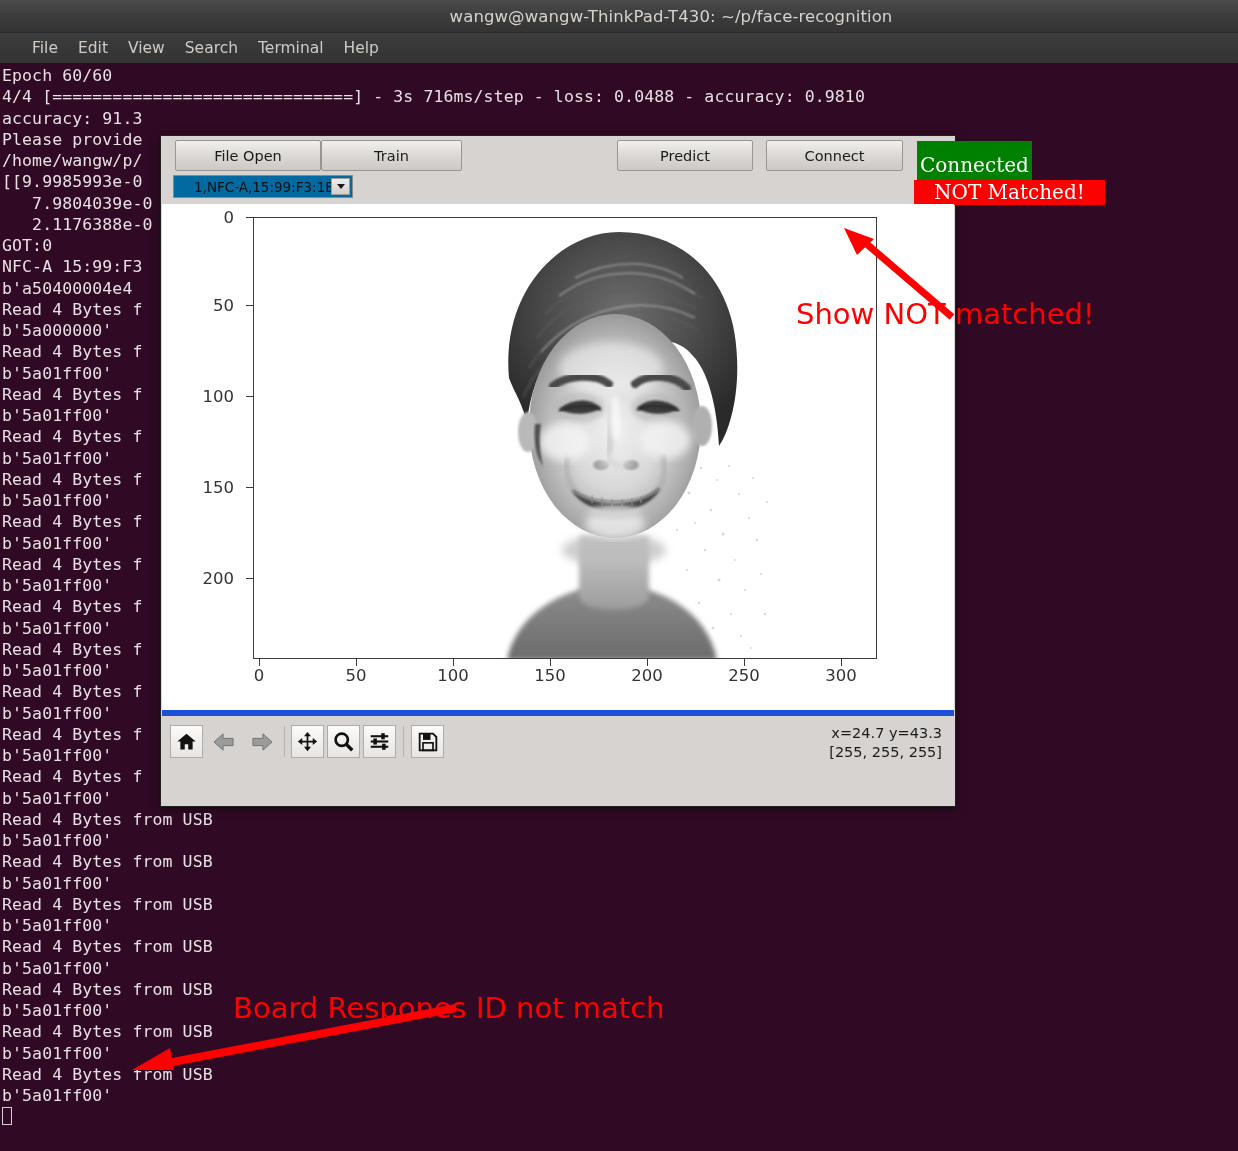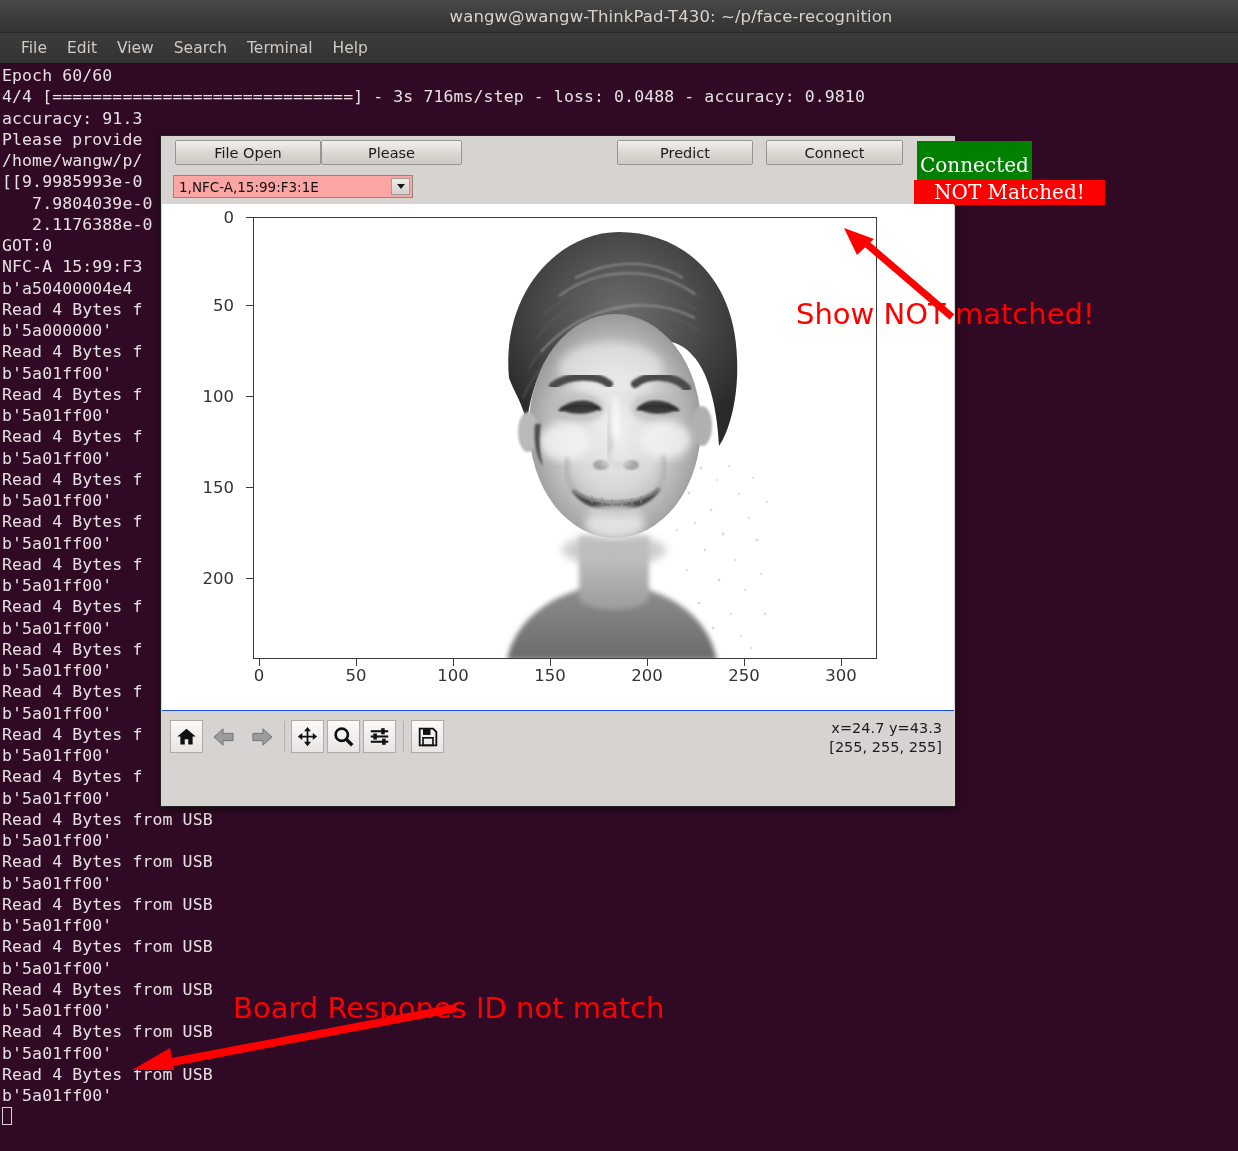--- a/index.html
+++ b/index.html
@@ -33,21 +33,21 @@
     font-size: 16.5px;
     font-family: "DejaVu Sans", sans-serif;
     letter-spacing: 0.1px;
     padding-left: 104px;
   }
   #terminal-menubar {
     position: absolute; left: 0; top: 33px;
     width: 1238px; height: 30px;
     background: linear-gradient(to bottom, #3c3c3c 0%, #333333 100%);
     display: flex; align-items: center;
-    padding-left: 11px;
+    padding-left: 22px;
   }
   .menu-item {
     color: #cfcac5;
     font-size: 15.5px;
     padding: 2px 10px;
     cursor: default;
     font-family: "DejaVu Sans", sans-serif;
   }
   #terminal-body {
     position: absolute;
@@ -119,21 +119,21 @@
     background: #d6d3d0;
   }
 
   
   #tk-buttonbar {
     position: absolute; left: 0; top: 0;
     width: 794px; height: 37px;
   }
   .tk-button {
     position: absolute;
-    top: 4px; height: 25px;
+    top: 4px; height: 31px;
     background: linear-gradient(to bottom, #f2f0ee 0%, #dcd8d4 50%, #cdc9c4 100%);
     border: 1px solid #9a9590;
     border-radius: 2px;
     font-family: "DejaVu Sans", sans-serif;
     font-size: 14.5px;
     color: #1b1b1b;
     display: flex; align-items: center; justify-content: center;
     cursor: pointer;
   }
   #btn-fileopen { left: 14px; width: 146px; }
@@ -151,28 +151,28 @@
   #status-matched {
     position: absolute; left: 753px; top: 44px;
     background: #fe0000; color: #ffffff;
     font-family: "DejaVu Serif", serif;
     font-size: 20px; line-height: 25px;
     padding: 0 20px; white-space: nowrap;
   }
 
   #tk-combo {
     position: absolute; left: 12px; top: 39px;
-    width: 240px; height: 23px;
-    background: #fca5a5;
+    width: 180px; height: 23px;
+    background: #0369a1;
     border: 1px solid #8d8884;
     display: flex; align-items: center;
     font-family: "DejaVu Sans", sans-serif;
     font-size: 13.5px;
     color: #111;
-    padding-left: 5px;
+    padding-left: 20px;
     cursor: pointer;
   }
   #tk-combo-arrow {
     position: absolute; right: 2px; top: 2px;
     width: 19px; height: 17px;
     background: linear-gradient(to bottom,#efedeb,#d3cfca);
     border: 1px solid #a09b96;
     display: flex; align-items: center; justify-content: center;
   }
   #tk-combo-arrow::after {
@@ -233,21 +233,21 @@
     overflow: hidden;
   }
   #face-svg { display: block; }
 
   
   #mpl-toolbar {
     position: absolute;
     left: 1px; top: 574px;
     width: 792px; height: 52px;
     background: #d6d3d0;
-    border-top: 1px solid #1d4ed8;
+    border-top: 6px solid #1d4ed8;
   }
   .tb-btn {
     position: absolute; top: 9px;
     width: 33px; height: 33px;
     display: flex; align-items: center; justify-content: center;
     border: 1px solid transparent;
     cursor: pointer;
   }
   .tb-btn.raised {
     background: linear-gradient(to bottom,#fcfbfa,#e7e4e1);
@@ -359,21 +359,21 @@
   </div>
 </div>
 
 <div id="tk-window">
 
 
   <div id="tk-content">
 
     <div id="tk-buttonbar">
       <div class="tk-button" id="btn-fileopen">File Open</div>
-      <div class="tk-button" id="btn-train">Please</div>
+      <div class="tk-button" id="btn-train">Train</div>
       <div class="tk-button" id="btn-predict">Predict</div>
       <div class="tk-button" id="btn-connect">Connect</div>
 
       <div id="status-connected">Connected</div>
       <div id="status-matched">NOT Matched!</div>
     </div>
 
     <div id="tk-combo">
       <span>1,NFC-A,15:99:F3:1E</span>
       <span id="tk-combo-arrow"></span>

